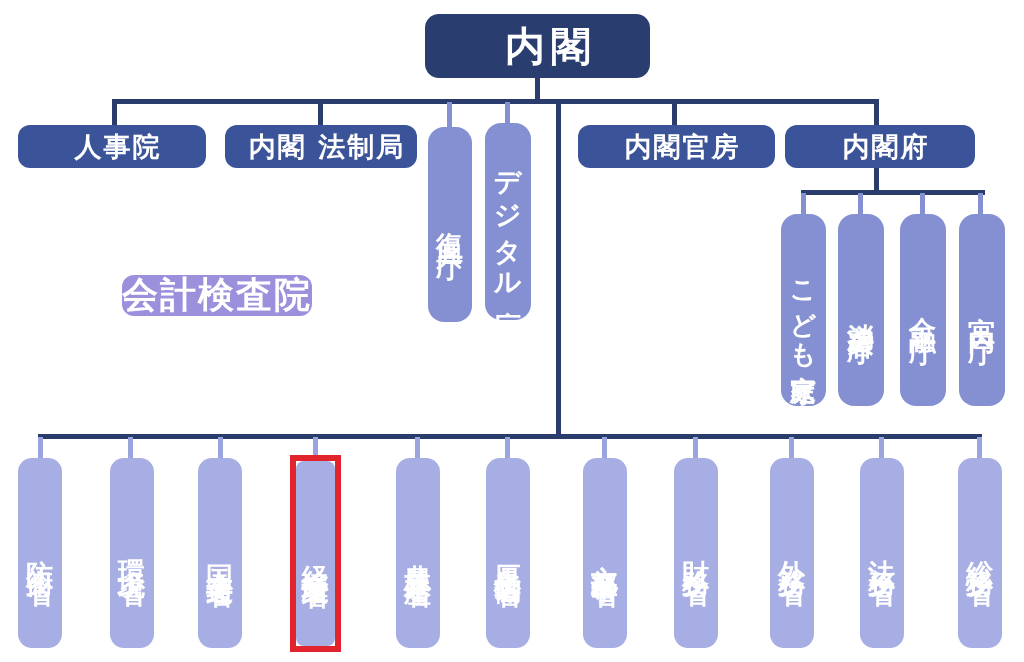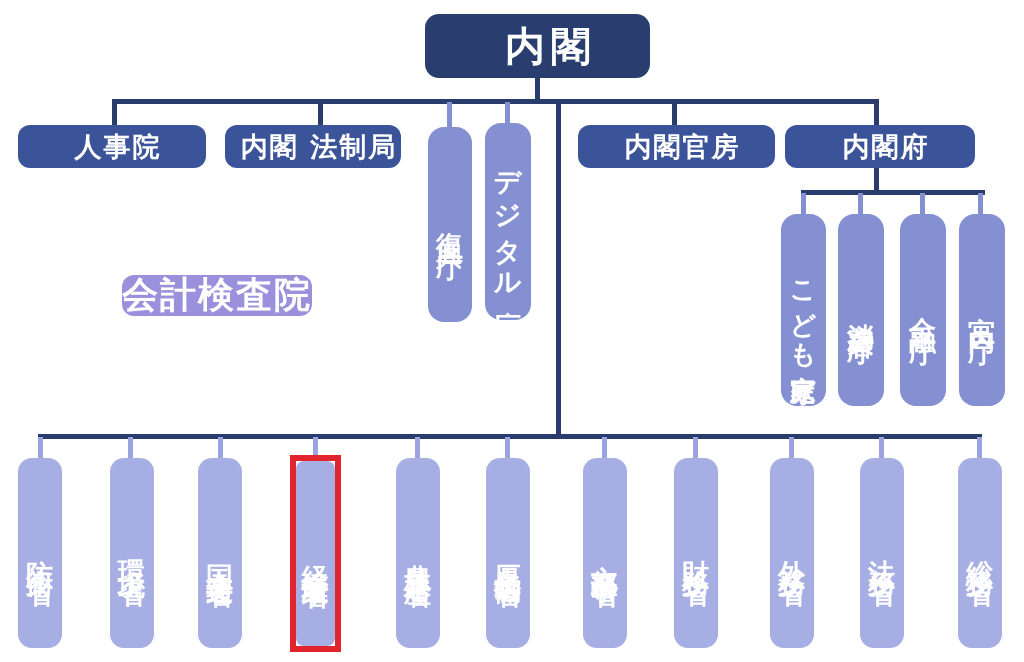--- a/index.html
+++ b/index.html
@@ -119,21 +119,21 @@
   <div class="line lperi" style="left:879px; top:437px; width:5px; height:21px;"></div>
   <div class="line lperi" style="left:977px; top:437px; width:5px; height:21px;"></div>
 
   <div class="node box-dark" style="left:425px; top:14px; width:225px; height:64px;">
     <span>内閣</span>
   </div>
 
   <div class="node box-mid" style="left:18px; top:125px; width:188px; height:43px;">
     <span>人事院</span>
   </div>
-  <div class="node box-mid" style="left:225px; top:125px; width:176px; height:43px;text-align:right;">
+  <div class="node box-mid" style="left:225px; top:125px; width:192px; height:43px;text-align:right;">
     <span>内閣 法制局</span>
   </div>
   <div class="node box-mid" style="left:785px; top:125px; width:190px; height:43px;">
     <span>内閣府</span>
   </div>
   <div class="node box-mid" style="left:578px; top:125px; width:197px; height:43px;">
     <span>内閣官房</span>
   </div>
 
   <div class="node vbox" style="left:428px; top:127px; width:44px; height:195px;">

